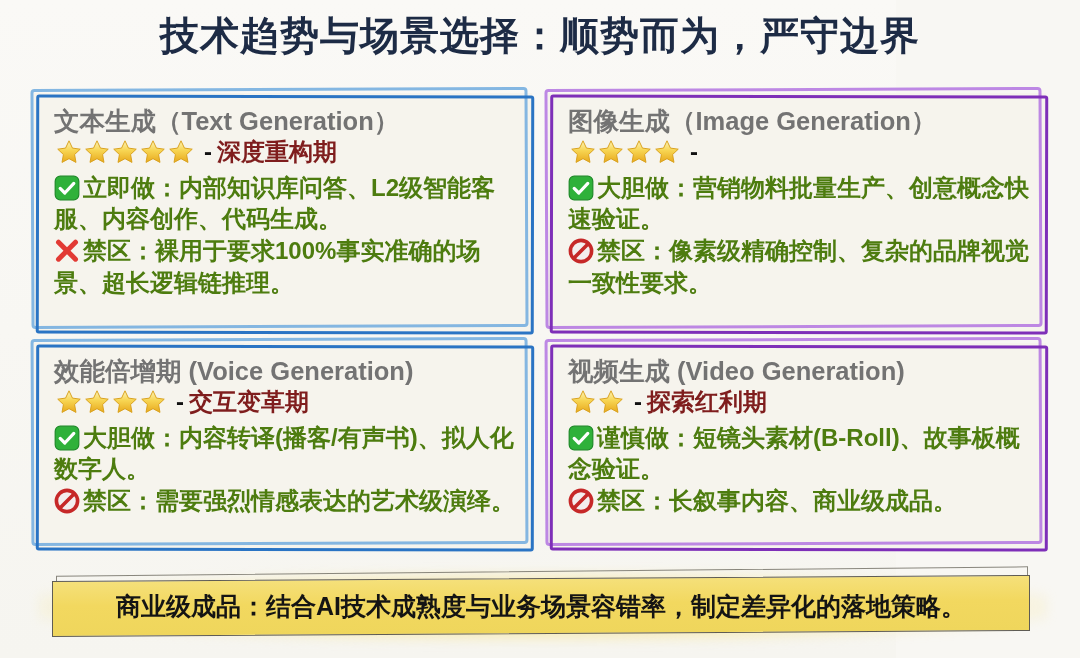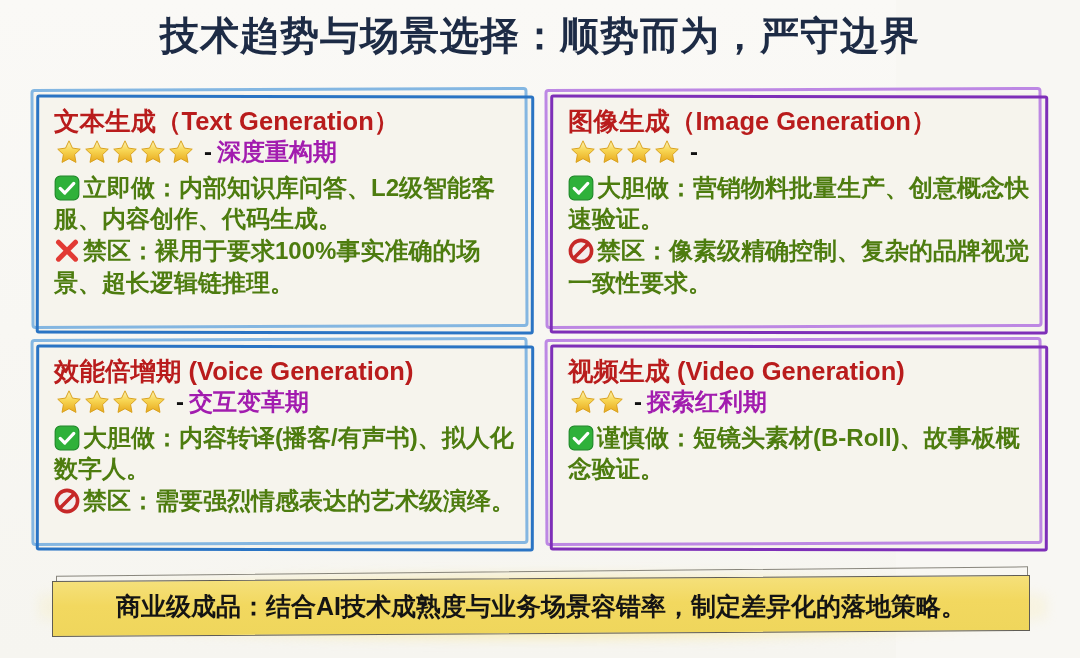--- a/index.html
+++ b/index.html
@@ -88,21 +88,21 @@
   .card.blue .stroke-outer { border-color: #6aa8de; }
   .card.blue .stroke-inner { border-color: #2a74c4; }
   .card.purple .stroke-outer { border-color: #b06fe0; }
   .card.purple .stroke-inner { border-color: #7e2fb8; }
 
   .card-inner { position: relative; z-index: 2; }
 
   .card-title {
     font-size: 25.5px;
     font-weight: 700;
-    color: #b91c1c;
+    color: #737373;
     line-height: 1.18;
     white-space: nowrap;
     margin-bottom: 2px;
   }
 
   .rating-row {
     display: flex;
     align-items: center;
     margin: 1px 0 6px 0;
     line-height: 1;
@@ -116,21 +116,21 @@
   .star {
     width: 30px;
     height: 28px;
     display: inline-block;
     margin-right: -2px;
     flex: none;
   }
   .phase {
     font-size: 24px;
     font-weight: 700;
-    color: #a21caf;
+    color: #7f1d1d;
     white-space: nowrap;
     margin-left: 5px;
   }
   .dash {
     font-size: 24px;
     font-weight: 700;
     color: #111111;
     margin-left: 8px;
   }
 
@@ -437,20 +437,24 @@
                 <path d="M16 3.2l3.95 8.34 8.9 1.22-6.47 6.12 1.6 9.02L16 23.6l-7.98 4.3 1.6-9.02-6.47-6.12 8.9-1.22z" fill="url(#sg15)" stroke="#d9a01c" stroke-width="1.1" stroke-linejoin="round"></path>
               </svg>
             </span>
             <span class="dash">-</span>
             <span class="phase">探索红利期</span>
           </div>
           <div class="line"><svg class="ic" viewBox="0 0 26 26">
               <rect x="1.2" y="1.2" width="23.6" height="23.6" rx="5" ry="5" fill="#2fb13a" stroke="#1d8a27" stroke-width="1.2"></rect>
               <path d="M6.2 13.4l4.6 4.6 9-9.6" fill="none" stroke="#ffffff" stroke-width="3.2" stroke-linecap="round" stroke-linejoin="round"></path>
             </svg><span>谨慎做：</span><span class="body">短镜头素材(B-Roll)、故事板概念验证。</span></div>
+          <div class="line"><svg class="ic" viewBox="0 0 26 26">
+              <circle cx="13" cy="13" r="10.6" fill="#f3eeee" stroke="#c62828" stroke-width="3.6"></circle>
+              <path d="M6 20l14-14" stroke="#c62828" stroke-width="3.6" stroke-linecap="round"></path>
+            </svg><span>禁区：</span><span class="body">长叙事内容、商业级成品。</span></div>
         </div>
       </div>
     </div>
 
   <div class="footer-wrap">
     <div class="footer-glow"></div>
     <div class="footer-band2"></div>
     <div class="footer-band"></div>
     <div class="footer-text">商业级成品：结合AI技术成熟度与业务场景容错率，制定差异化的落地策略。</div>
   </div>

